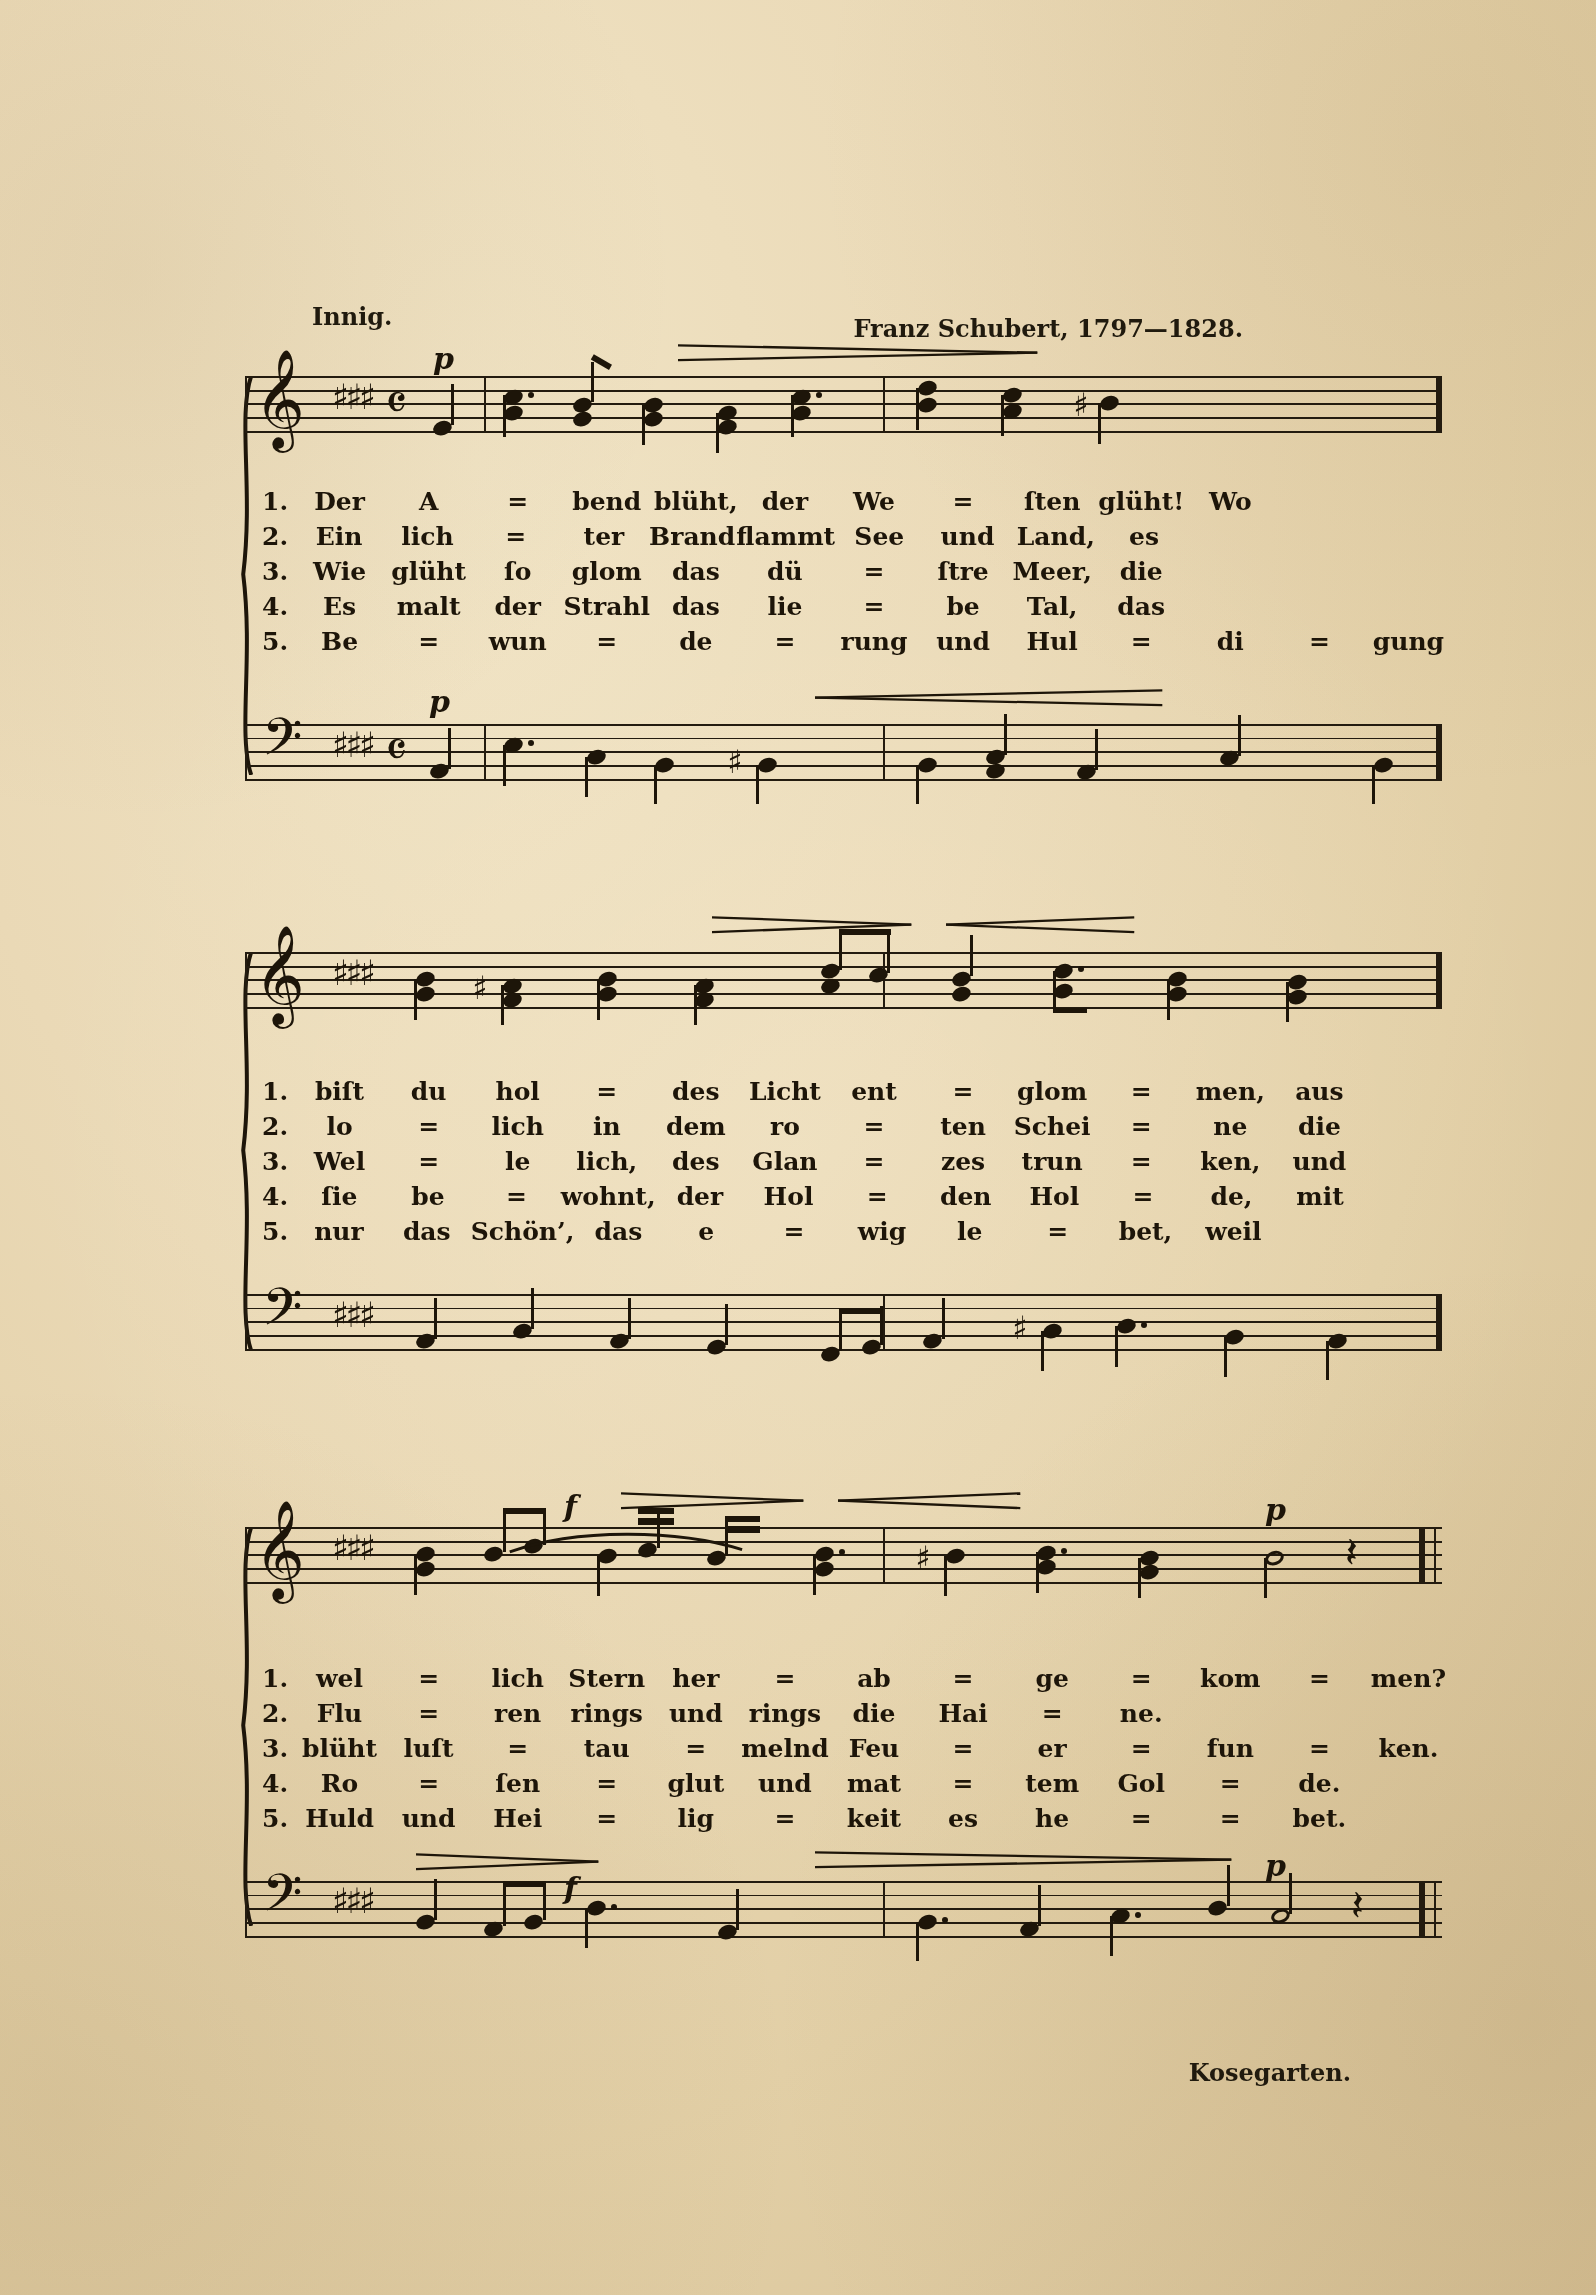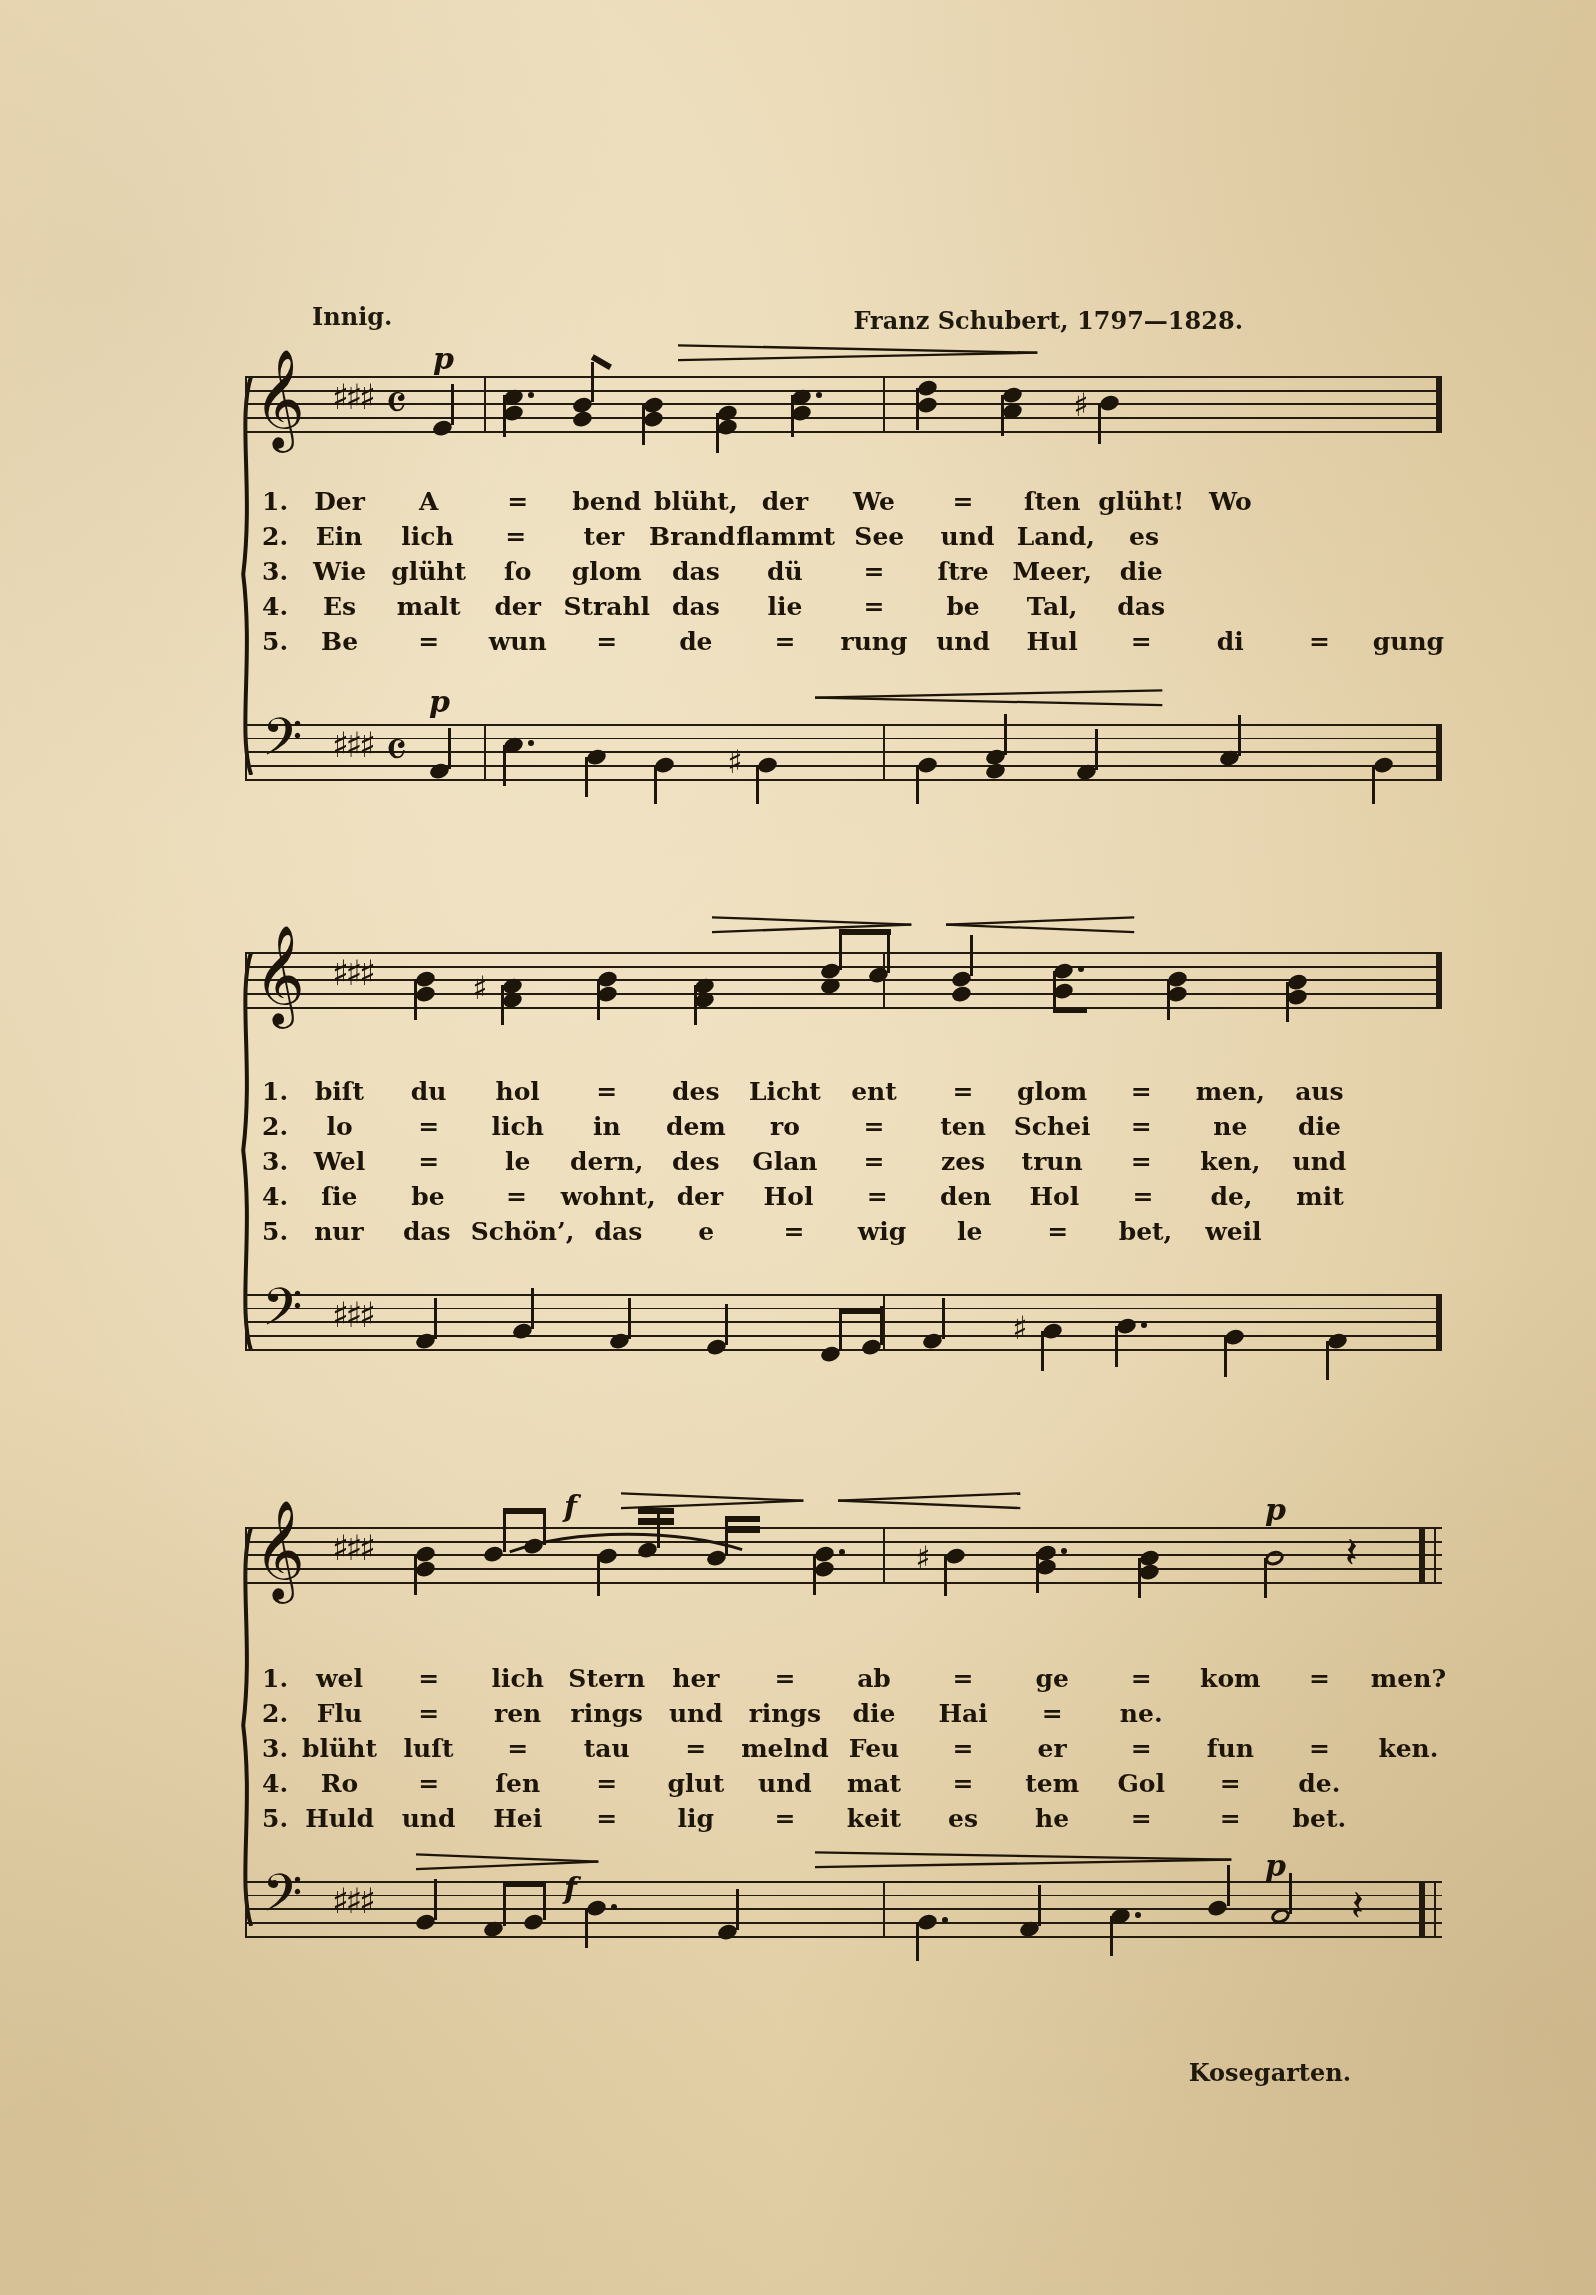--- a/index.html
+++ b/index.html
@@ -69,21 +69,21 @@
   .tempo-mark {
     position: absolute;
     top: 302px;
     left: 312px;
     font-size: 24px;
     font-weight: bold;
     color: #201a0e;
   }
   .composer {
     position: absolute;
-    top: 306px;
+    top: 314px;
     right: 353px;
     font-size: 24px;
     font-weight: bold;
     color: #201a0e;
     white-space: nowrap;
   }
   .attribution {
     position: absolute;
     top: 2058px;
     right: 245px;
@@ -618,21 +618,21 @@
         <span class="syl">=</span>
         <span class="syl">ne</span>
         <span class="syl">die</span>
         <span class="syl"></span>
       </div>
       <div class="lyric-row">
         <span class="num">3.</span>
         <span class="syl">Wel</span>
         <span class="syl">=</span>
         <span class="syl">le</span>
-        <span class="syl">dern,</span>
+        <span class="syl">lich,</span>
         <span class="syl">des</span>
         <span class="syl">Glan</span>
         <span class="syl">=</span>
         <span class="syl">zes</span>
         <span class="syl">trun</span>
         <span class="syl">=</span>
         <span class="syl">ken,</span>
         <span class="syl">und</span>
         <span class="syl"></span>
       </div>

